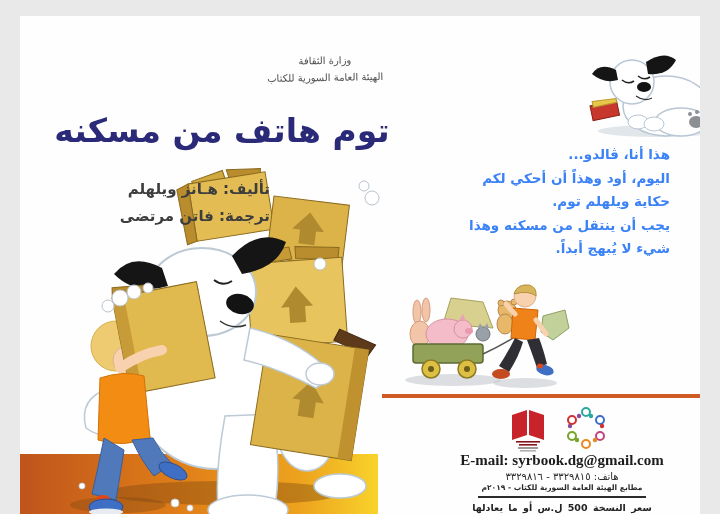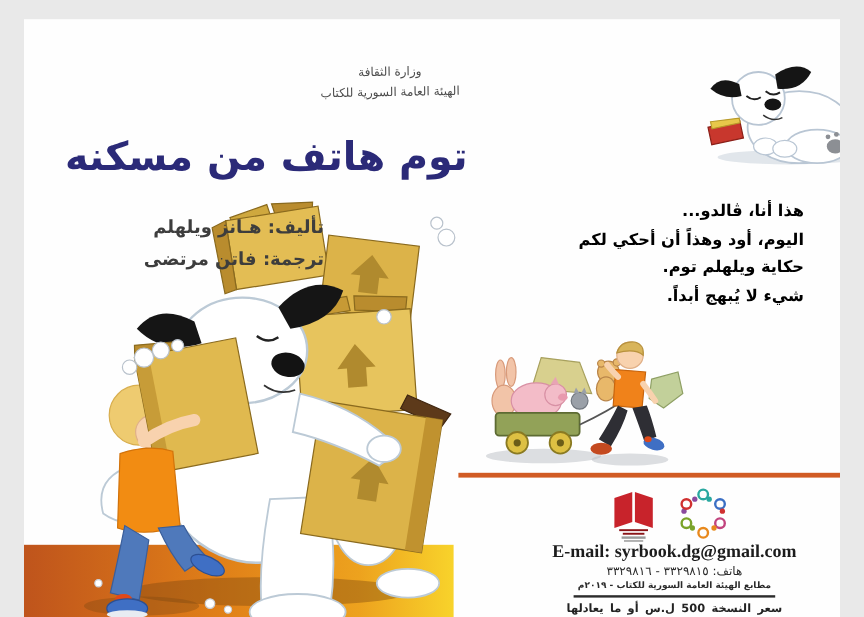--- a/index.html
+++ b/index.html
@@ -18,22 +18,22 @@
     left:34px;top:95px;width:336px;text-align:center;
     font-size:33px;font-weight:bold;color:#2b2a78;z-index:3;
     letter-spacing:-1px;
   }
   .credits{
     left:70px;top:160px;width:180px;direction:rtl;text-align:right;
     font-size:15px;font-weight:bold;color:#3d3d3d;line-height:27px;z-index:3;
   }
   
   .story{
-    top:149px;right:30px;width:290px;direction:rtl;text-align:right;
-    font-size:13.5px;font-weight:bold;color:#000000;line-height:23.5px;z-index:3;
+    top:127px;right:30px;width:290px;direction:rtl;text-align:right;
+    font-size:13.5px;font-weight:bold;color:#3b82f6;line-height:23.5px;z-index:3;
   }
   .orange-rule{left:362px;top:378px;width:350px;height:4px;z-index:2;}
   .footer{left:392px;top:392px;width:300px;text-align:center;z-index:3;}
   .logo-row{display:flex;justify-content:center;align-items:flex-end;gap:12px;height:44px;}
   .site{font-family:"Liberation Serif",serif;font-weight:bold;font-size:11px;color:#1c1c1c;margin-top:1px;letter-spacing:.4px;}
   .email{font-family:"Liberation Serif",serif;font-weight:bold;font-size:15px;color:#1c1c1c;margin-top:0px;}
   .phone{font-size:10px;color:#2a2a2a;direction:rtl;margin-top:2px;}
   .printer{font-size:7.5px;font-weight:bold;color:#2a2a2a;direction:rtl;margin-top:1px;}
   .divider{width:168px;height:1.5px;background:#2b2b2b;margin:4px auto 0 auto;}
   .price{font-size:9.5px;font-weight:bold;color:#222;direction:rtl;margin-top:4px;word-spacing:2px;}
@@ -180,20 +180,21 @@
     <g>
       <rect x="127" y="67" width="15" height="16" rx="3" fill="#e8841c" stroke="#b55f10"></rect>
       <ellipse cx="134.5" cy="68" rx="7" ry="2.5" fill="#8a4a0e"></ellipse>
     </g>
   </svg>
 
   <div class="abs story">
     <div>هذا أنا، ڤالدو...</div>
     <div>اليوم، أود وهذاً أن أحكي لكم</div>
     <div>حكاية ويلهلم توم.</div>
+    <div>يجب أن ينتقل من مسكنه وهذا</div>
     <div>شيء لا يُبهج أبداً.</div>
   </div>
 
   <svg class="abs" style="left:383px;top:266px;z-index:2" width="176" height="112" viewBox="0 0 176 112">
     <ellipse cx="50" cy="98" rx="48" ry="6" fill="#b9bec4" opacity="0.5"></ellipse>
     <ellipse cx="122" cy="101" rx="32" ry="5" fill="#b9bec4" opacity="0.5"></ellipse>
 
     <polygon points="48,16 80,20 90,46 40,42" fill="#d8d08e" stroke="#a8a15e"></polygon>
     <g>
       <ellipse cx="14" cy="30" rx="4" ry="12" fill="#f2c4a8" stroke="#d89a7a"></ellipse>

